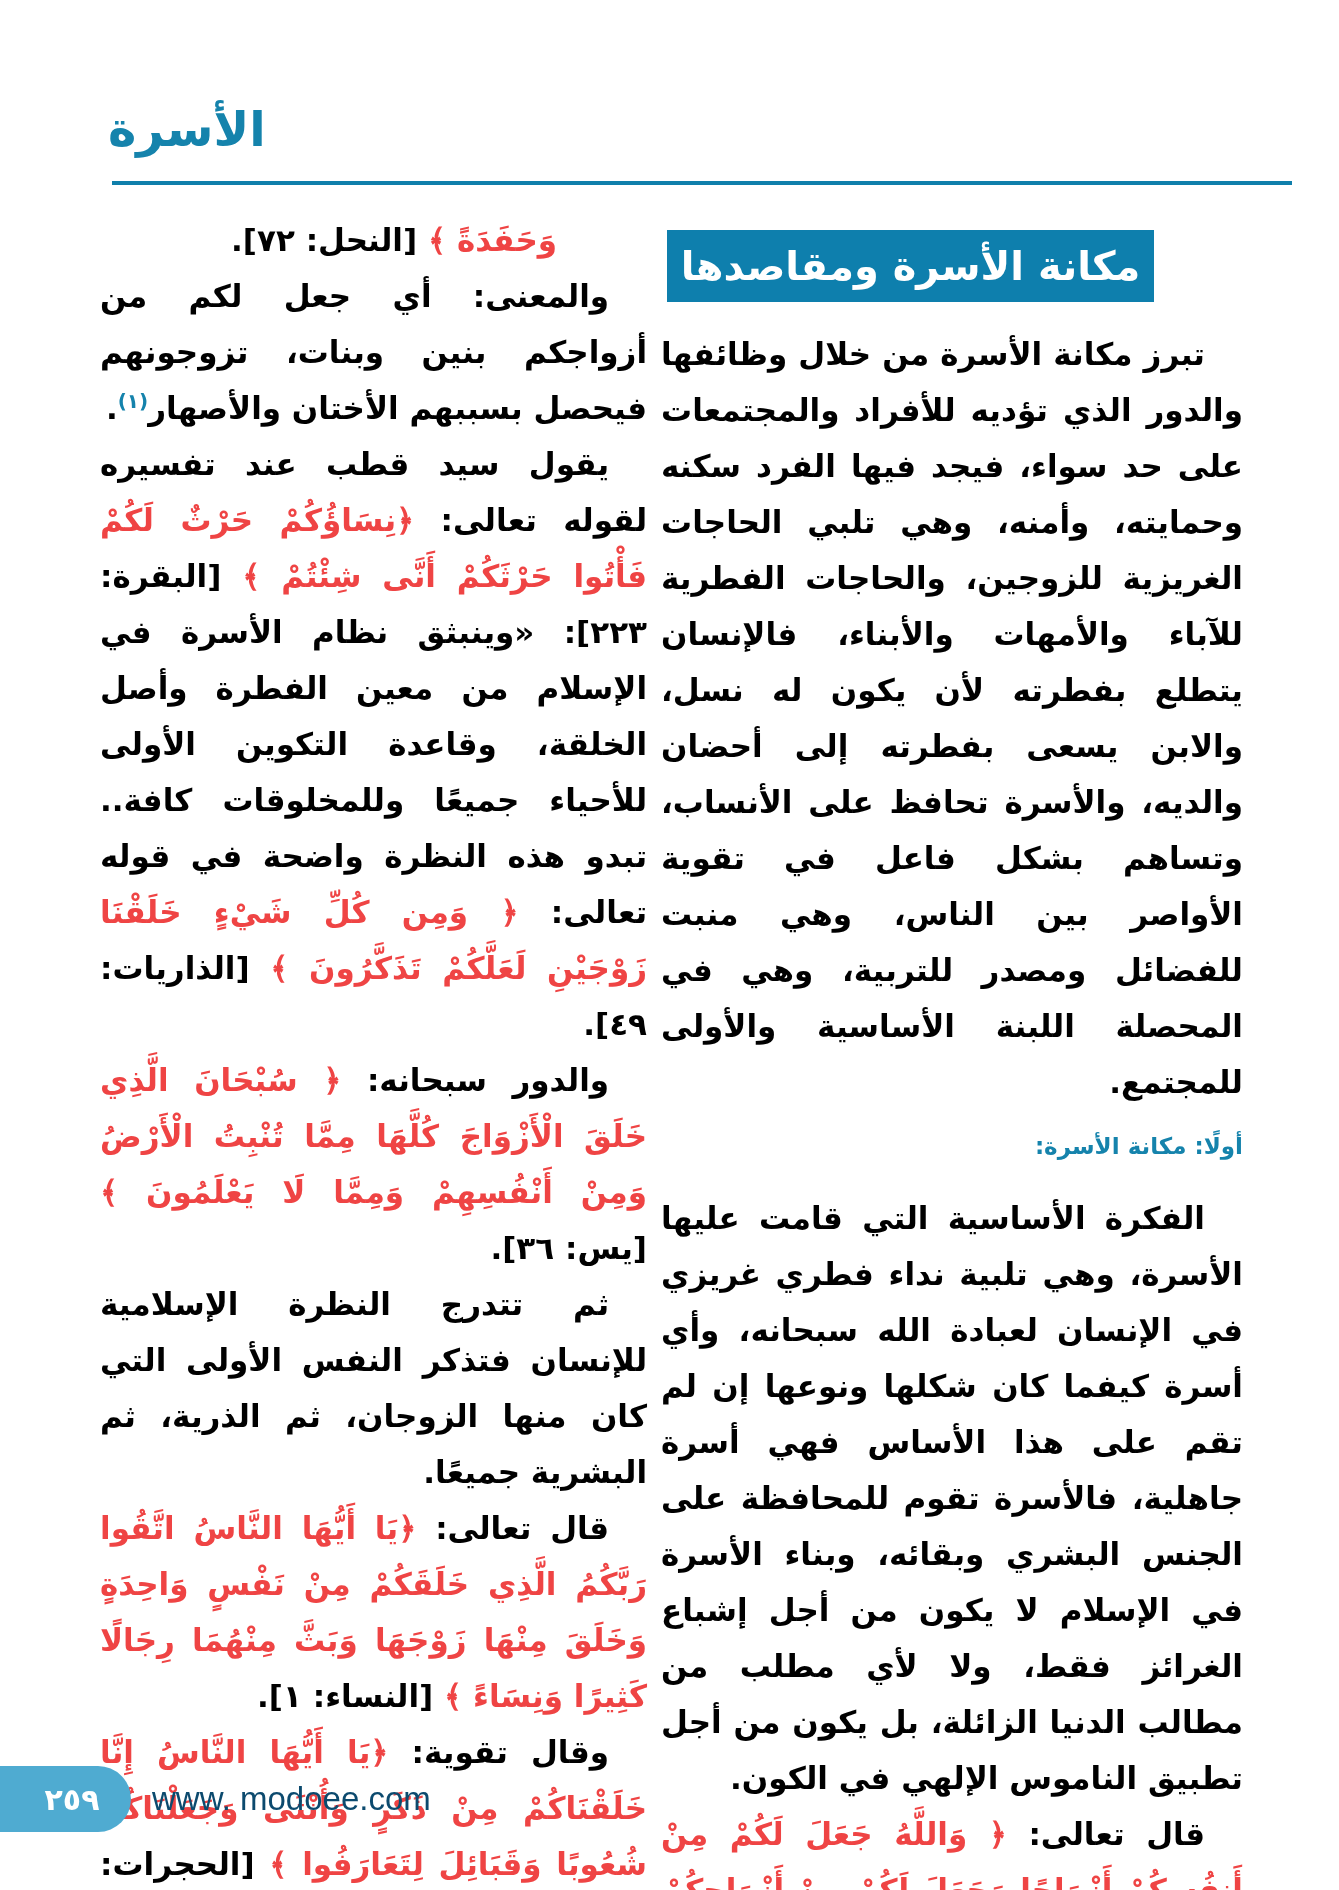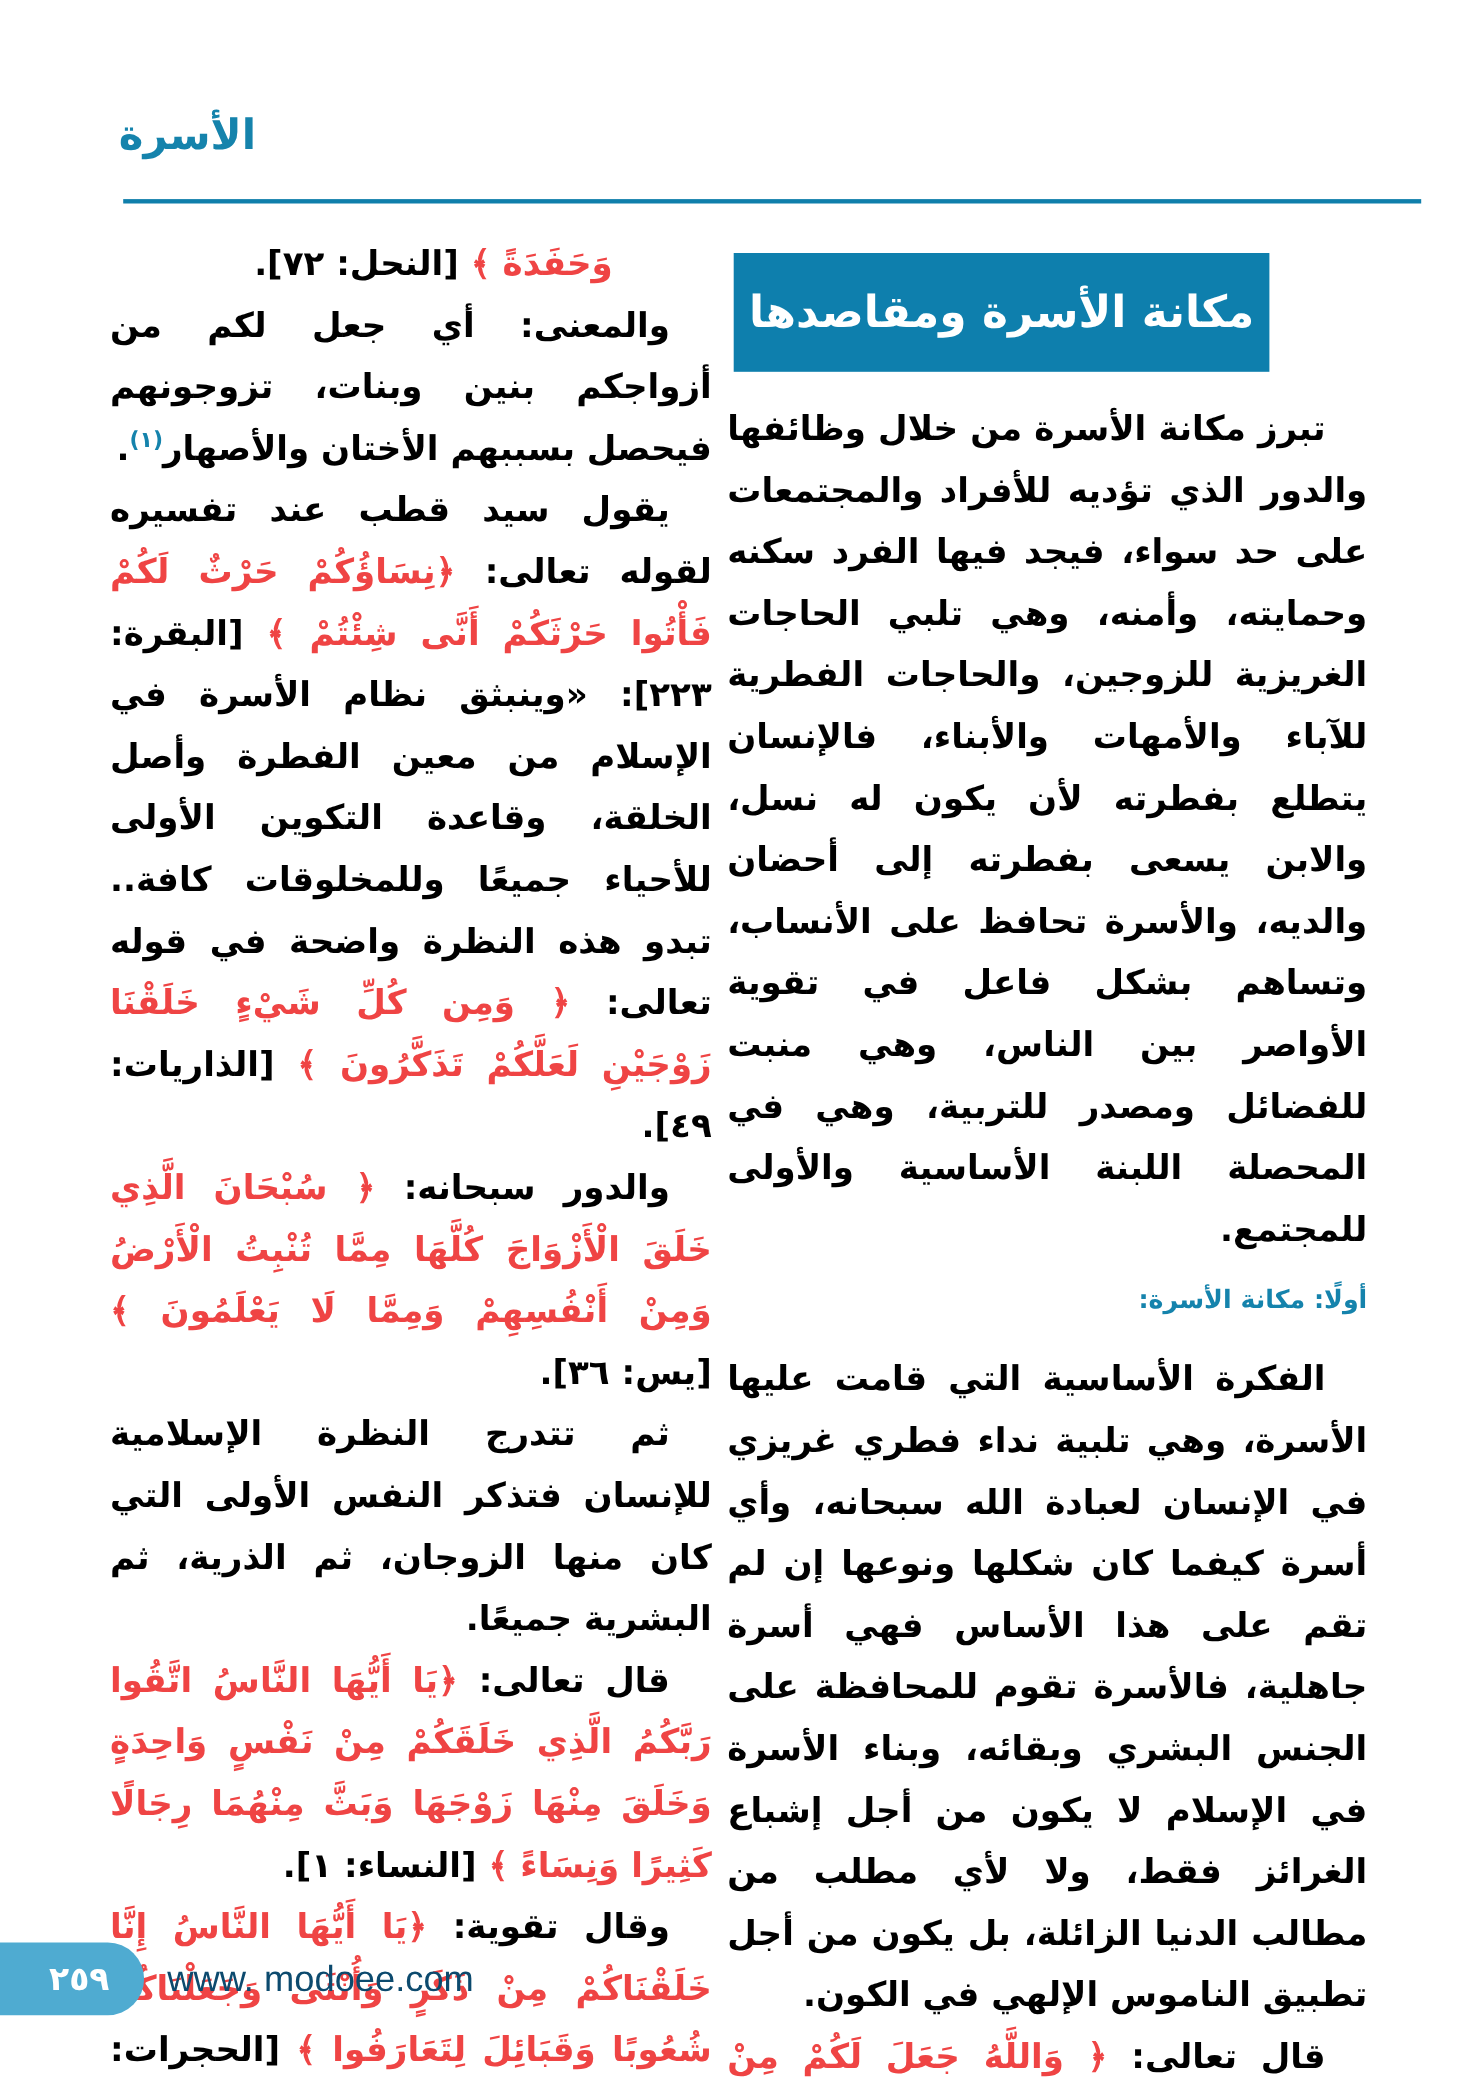--- a/index.html
+++ b/index.html
@@ -2,39 +2,39 @@
 <html lang="ar" dir="rtl"><head>
 <meta charset="utf-8">
 <style>
   html,body{margin:0;padding:0;background:#ffffff;}
   .page{
     position:relative;width:1339px;height:1890px;background:#ffffff;
     overflow:hidden;font-family:"DejaVu Sans",sans-serif;direction:rtl;color:#000;
   }
   
   .header-title{
-    position:absolute;left:108px;top:96px;font-size:38px;font-weight:bold;
+    position:absolute;left:108px;top:96px;font-size:48px;font-weight:bold;
     color:#1583ac;line-height:1.4;
   }
   .header-rule{
     position:absolute;left:112px;top:181px;width:1180px;height:4px;background:#0f7fab;
   }
   
   .columns{
     position:absolute;top:212px;left:100px;right:96px;
     display:flex;gap:14px;align-items:flex-start;
   }
   .col{
     font-size:31px;font-weight:bold;line-height:56px;
     text-align:justify;text-justify:inter-word;
   }
   .col-right{width:583px;}
   .col-left{width:548px;}
   .titlebox{
-    width:487px;height:108px;margin:18px auto 24px 6px;
+    width:487px;height:72px;margin:18px auto 24px 6px;
     background:#0e7fad;color:#ffffff;
     display:flex;align-items:center;justify-content:center;
     font-size:40px;font-weight:bold;
   }
   .subheading{
     color:#1583ac;font-size:23px;font-weight:bold;line-height:64px;
     margin:4px 0 12px 0;text-align:right;
   }
   p.para{margin:0;padding:0;}
   p.indent{text-indent:38px;}

